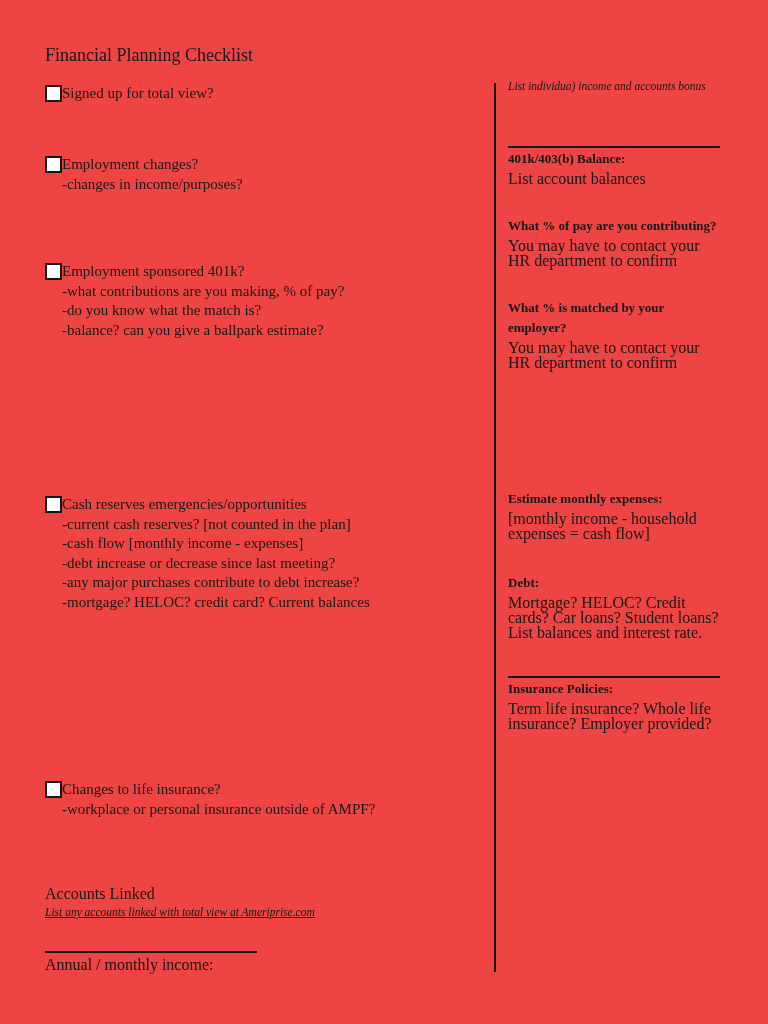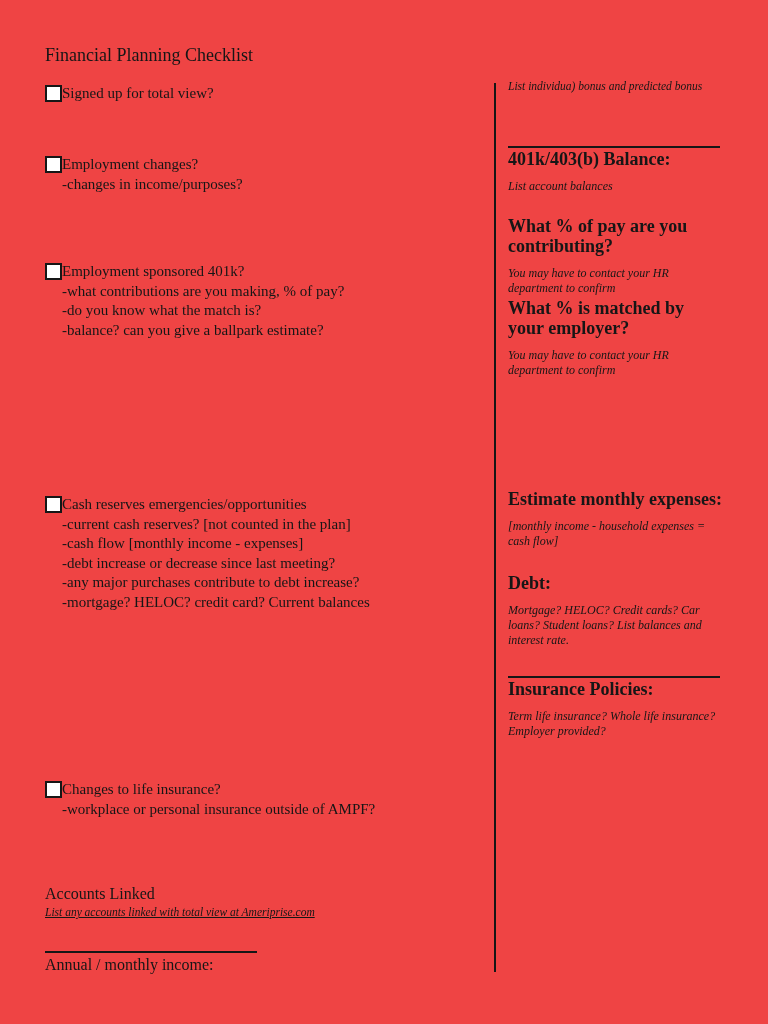--- a/index.html
+++ b/index.html
@@ -66,28 +66,27 @@
     left: 508px;
     width: 215px;
   }
   .rule {
     width: 212px;
     border-top: 2px solid #161616;
     margin-bottom: 1px;
   }
   .note-heading {
     font-weight: bold;
-    font-size: 18px;
+    font-size: 13px;
     line-height: 20px;
   }
   .note-italic {
-    font-style: italic;
-    font-size: 12px;
+    font-size: 16px;
     line-height: 15px;
-    margin-top: 10px;
+    margin-top: 2px;
   }
   .accounts-heading {
     position: absolute;
     left: 45px;
     top: 884px;
     font-weight: normal;
     font-size: 16px;
     line-height: 20px;
   }
   .accounts-note {
@@ -168,21 +167,21 @@
     </div>
   </div>
 
   <div class="accounts-heading">Accounts Linked</div>
   <div class="accounts-note">List any accounts linked with total view at Ameriprise.com</div>
   <div class="income-rule"></div>
   <div class="income-label">Annual / monthly income:</div>
 
   <div class="divider"></div>
 
-  <div class="note-intro">List individua) bonus and predicted bonus</div>
+  <div class="note-intro">List individua) income and accounts bonus</div>
 
   <div class="note-section" style="top:146px">
     <div class="rule"></div>
     <div class="note-heading">401k/403(b) Balance:</div>
     <div class="note-italic">List account balances</div>
   </div>
 
   <div class="note-section" style="top:216px">
     <div class="note-heading">What % of pay are you contributing?</div>
     <div class="note-italic">You may have to contact your HR department to confirm</div>

